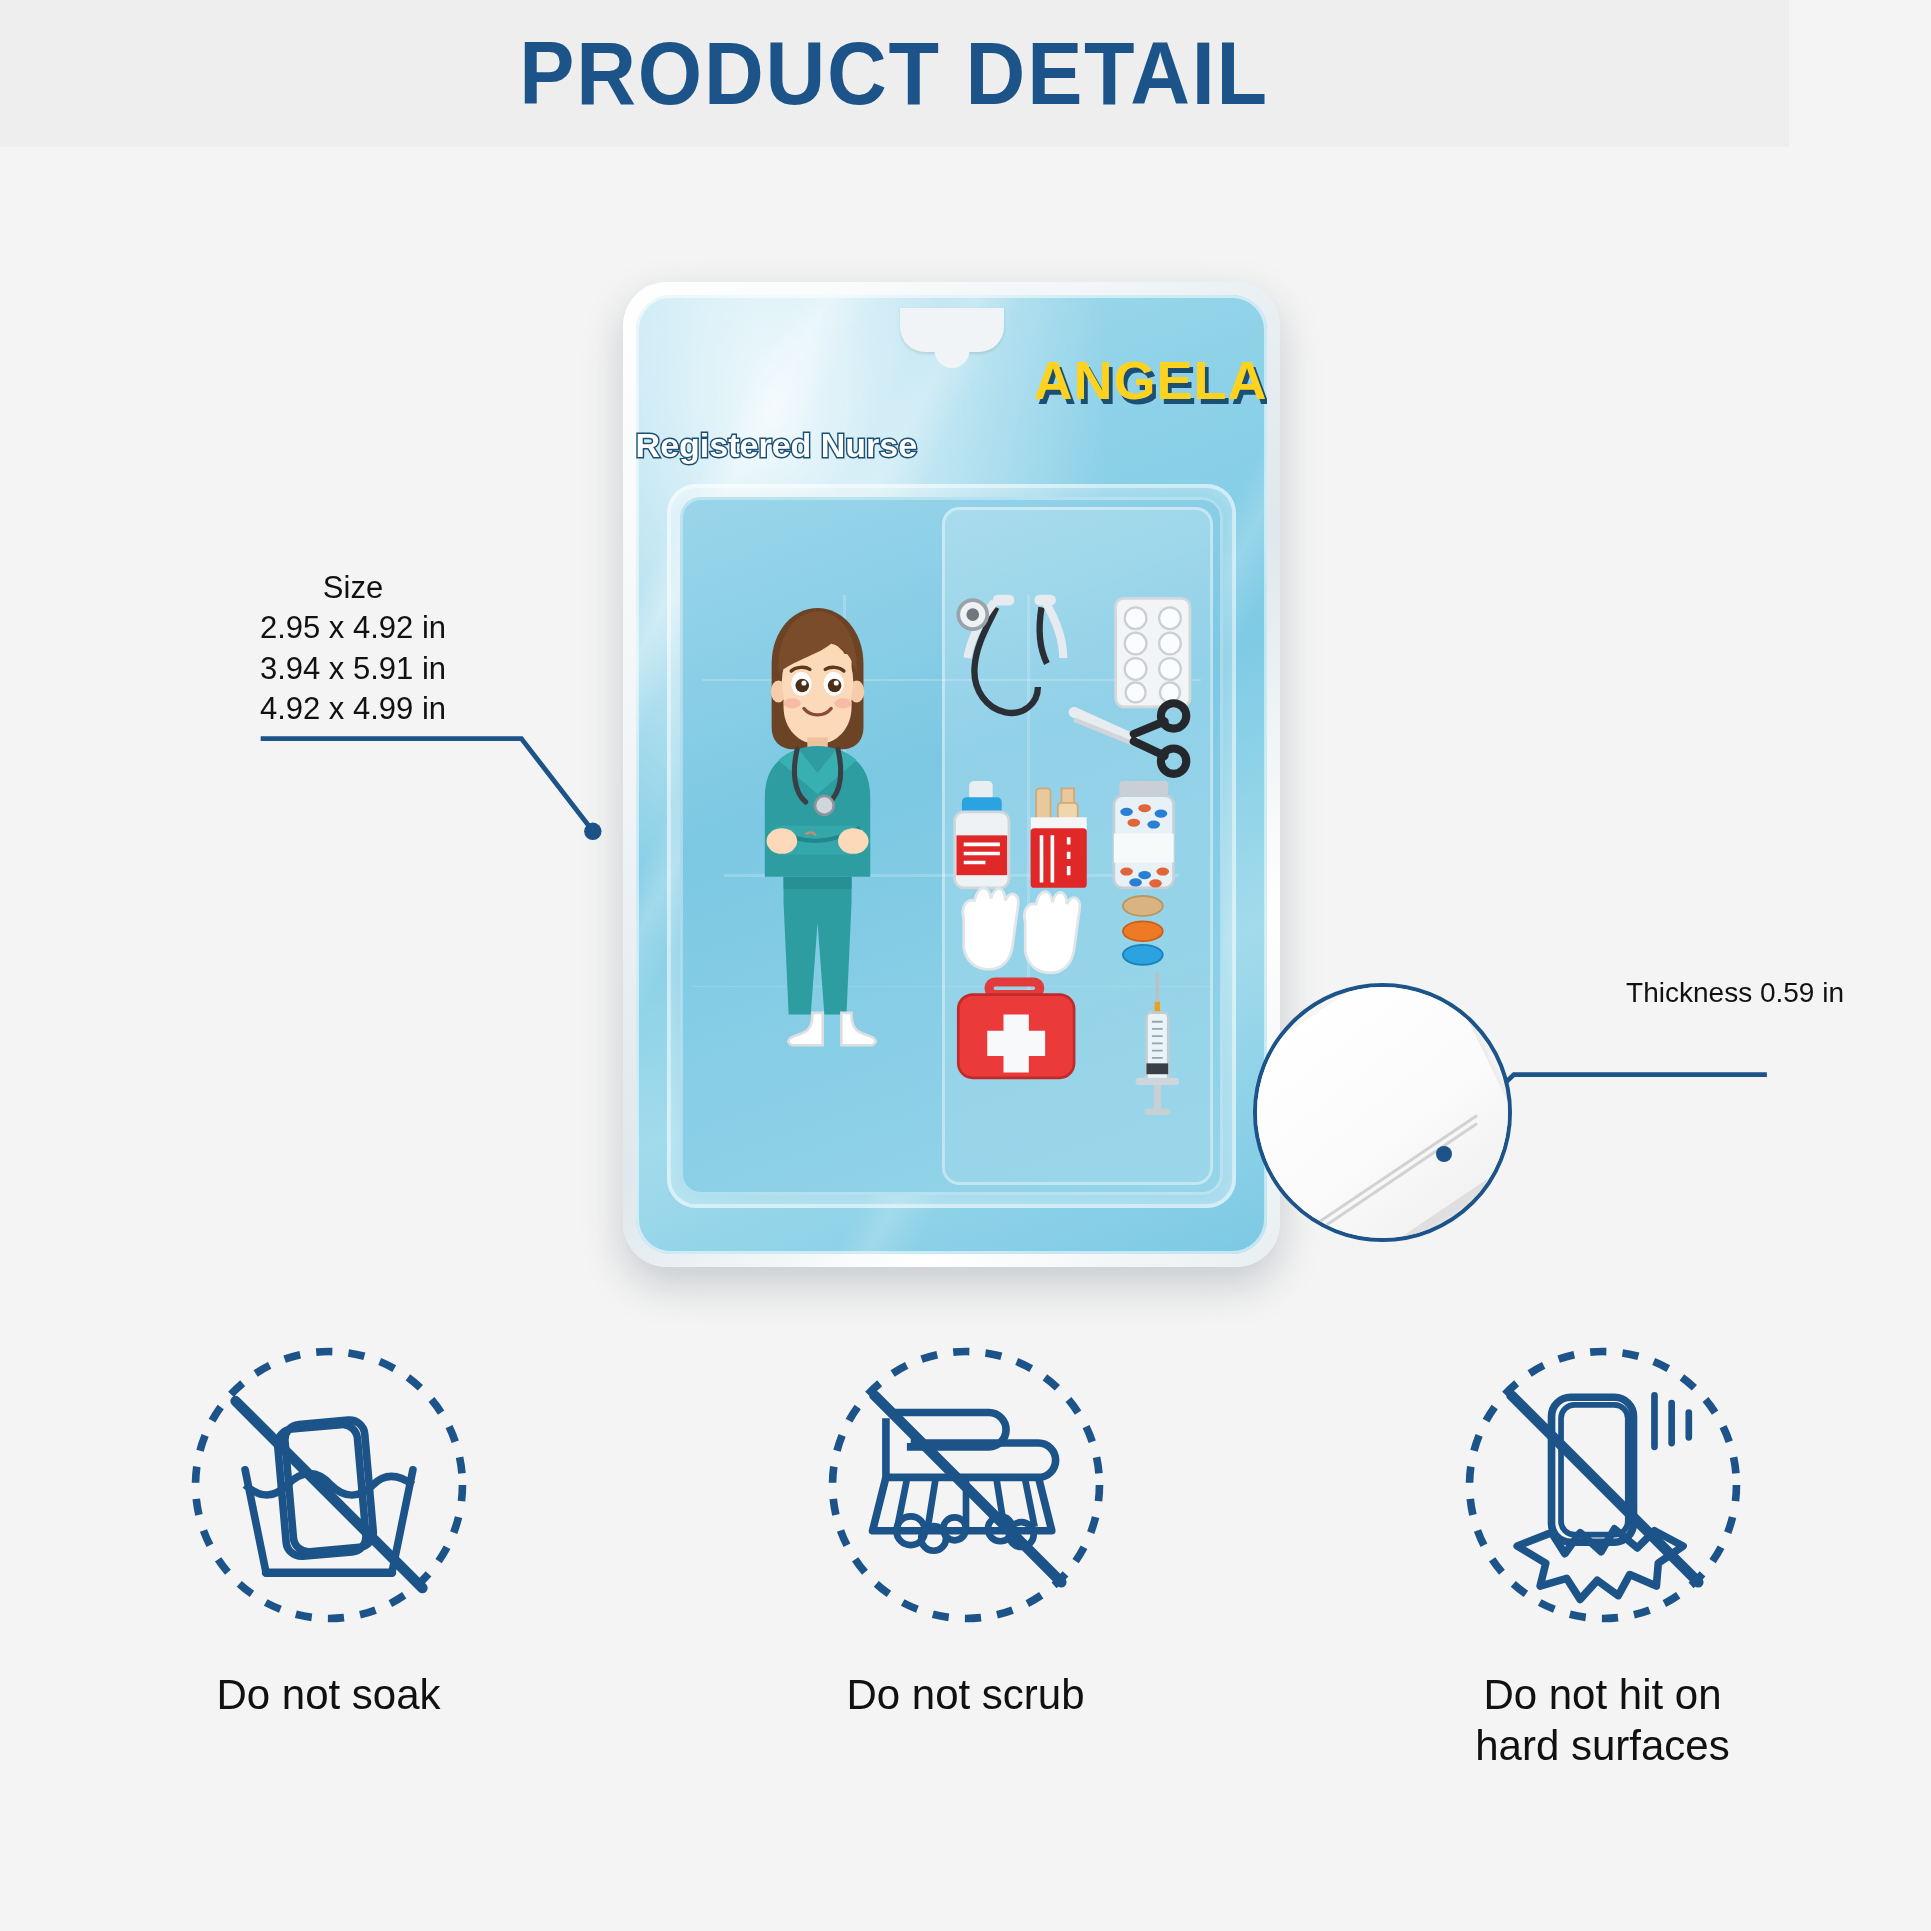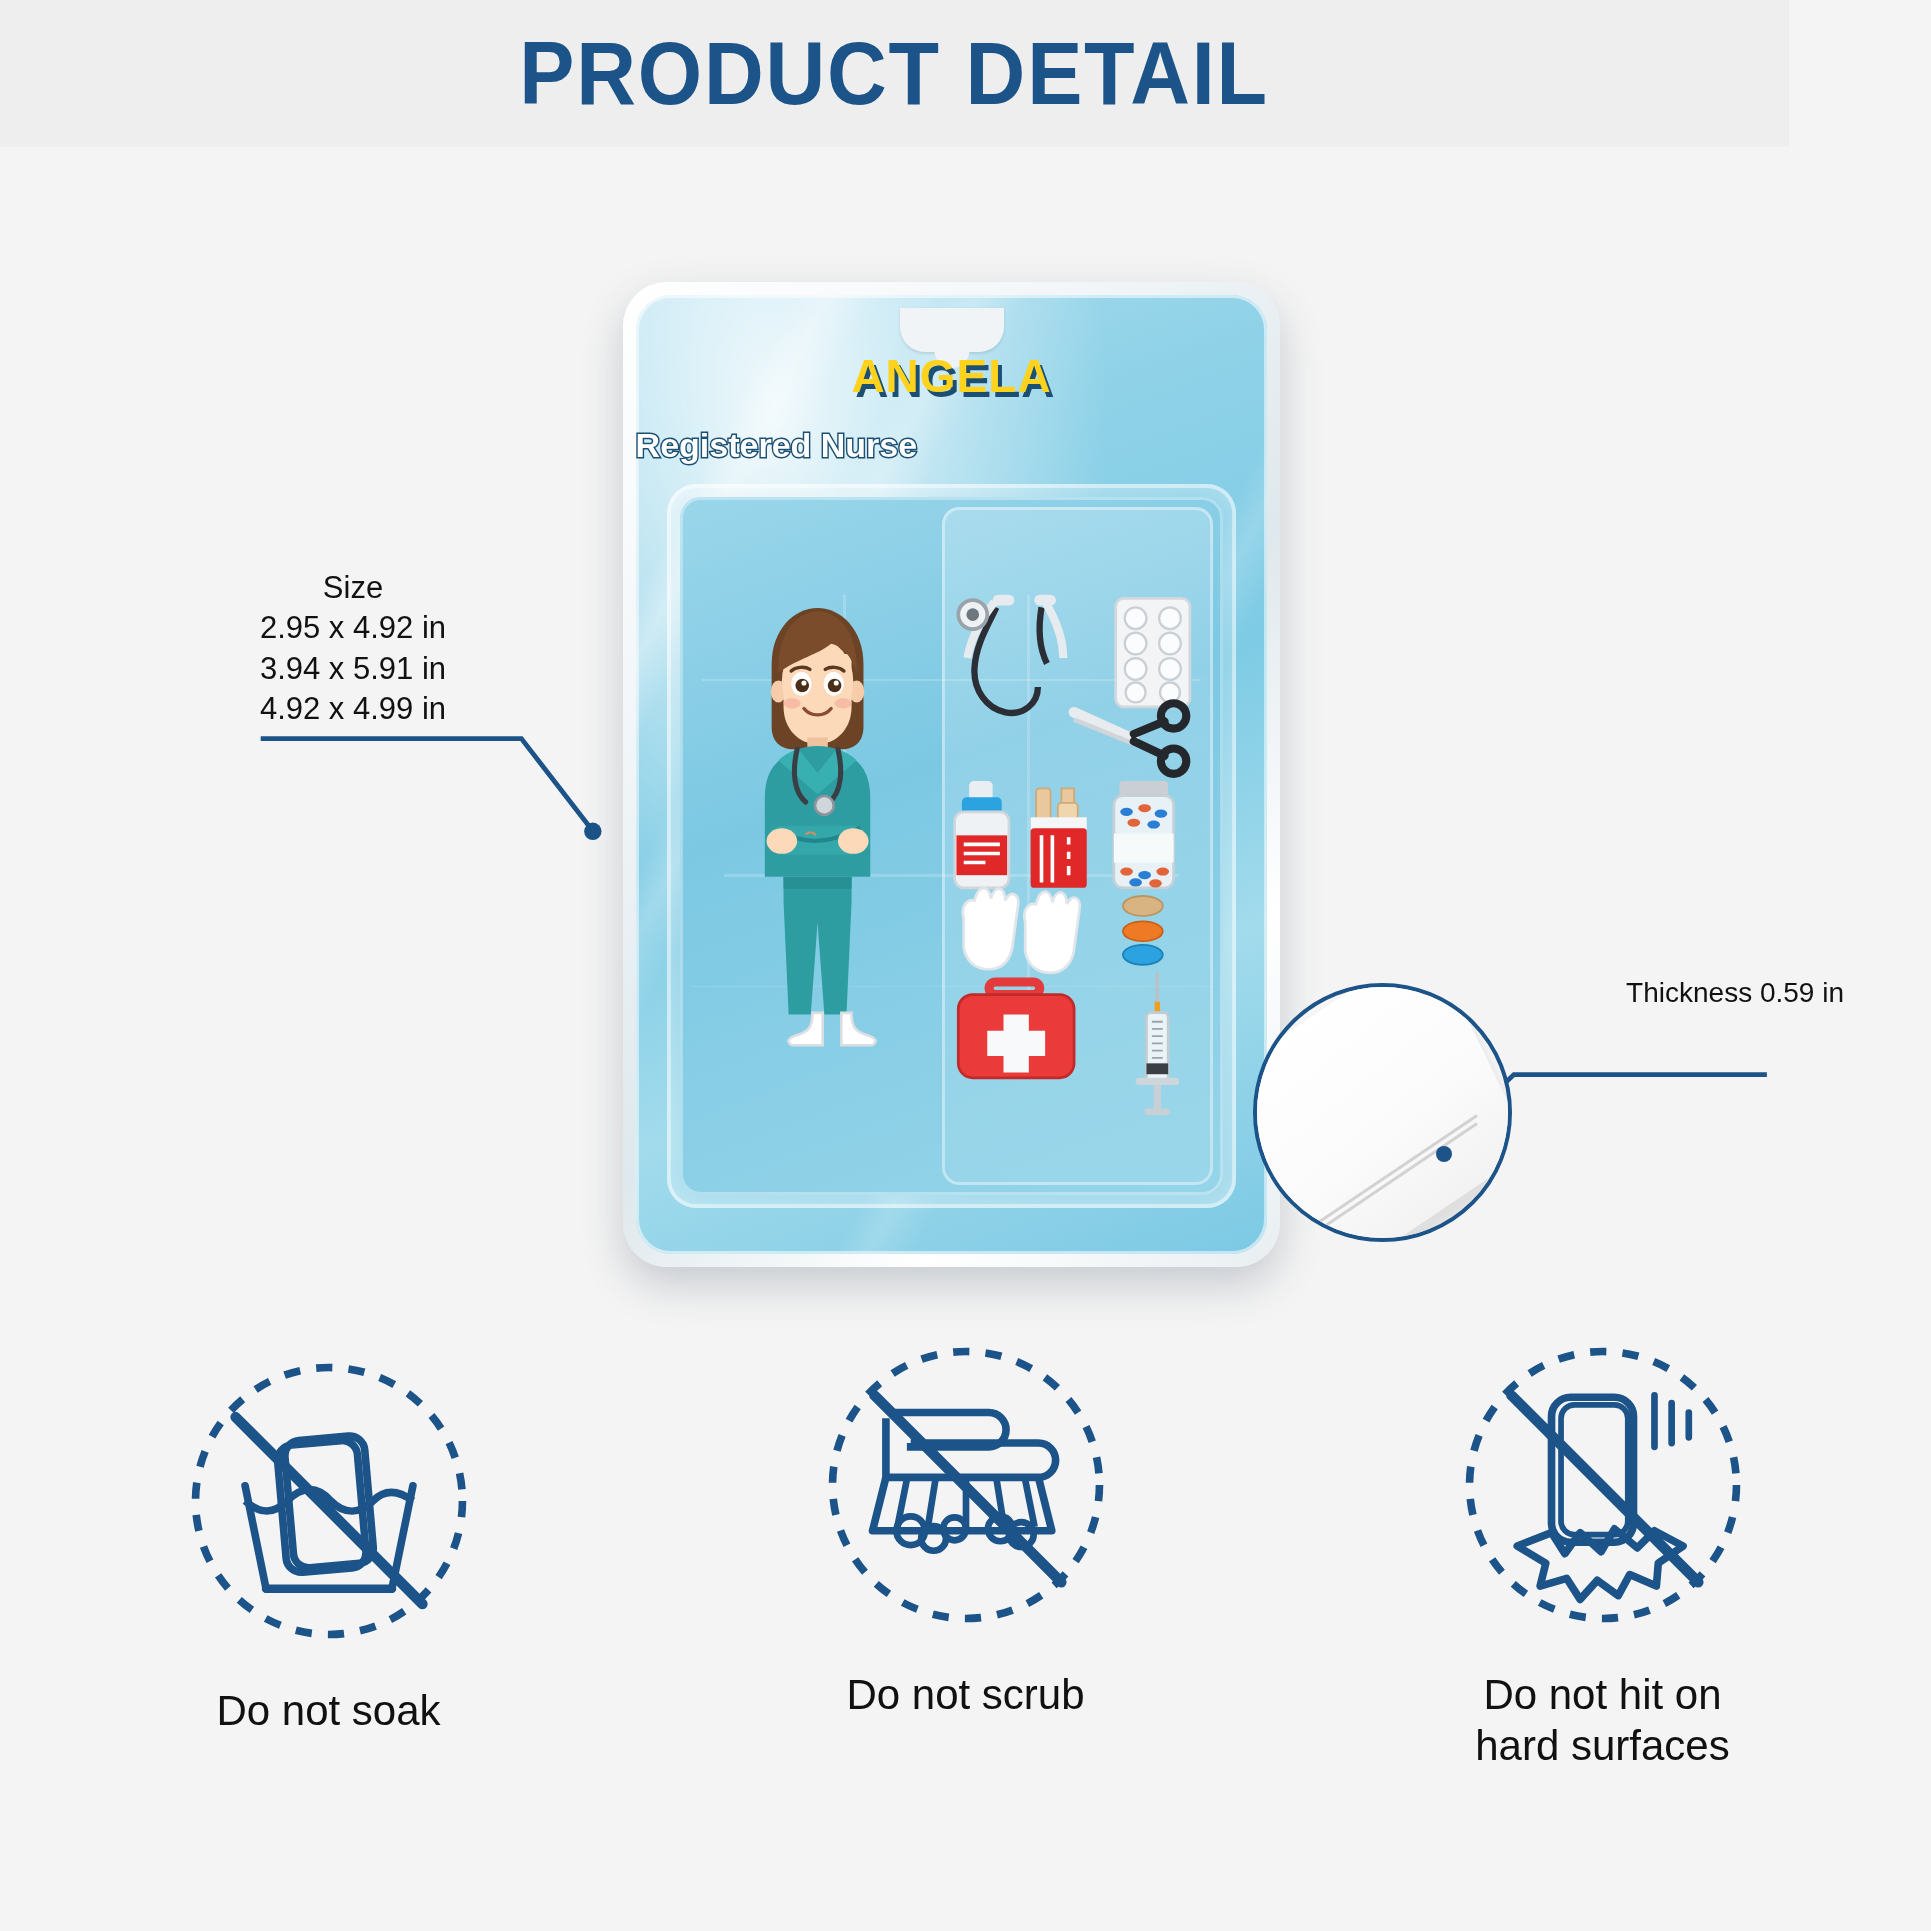--- a/index.html
+++ b/index.html
@@ -73,22 +73,22 @@
   .gloss {
     position: absolute; inset: 0;
     background: linear-gradient(118deg,
       rgba(255,255,255,0) 14%, rgba(255,255,255,.30) 17%, rgba(255,255,255,0) 21%,
       rgba(255,255,255,0) 27%, rgba(255,255,255,.20) 30%, rgba(255,255,255,0) 34%,
       rgba(255,255,255,0) 62%, rgba(255,255,255,.16) 65%, rgba(255,255,255,0) 69%);
     pointer-events: none;
   }
 
   .pkg-name {
-    position: absolute; top: 54px; left: 0; width: 100%; text-align: center;
-    font-size: 46px; font-weight: bold; letter-spacing: 1px;
+    position: absolute; top: 54px; left: 0; width: 100%; text-align: right;
+    font-size: 54px; font-weight: bold; letter-spacing: 1px;
     color: #ffd21e;
     text-shadow: 3.9px 4.8px 0 #1b4f73;
     font-family: "Liberation Sans", sans-serif;
   }
   .pkg-role {
     position: absolute; top: 131px; left: 0; width: 100%; text-align: left;
     font-size: 34px; font-weight: bold; color: #ffffff;
     -webkit-text-stroke: 2.9px #1b4f73; paint-order: stroke fill;
     font-family: "Liberation Sans", sans-serif;
   }
@@ -358,21 +358,21 @@
 
   <div class="thick-circle">
     <div class="edge-slab"></div>
     <div class="edge-line" style="left:17.4px;top:189px;width:222px;height:2.9px;transform:rotate(-34deg);"></div>
     <div class="edge-line" style="left:17.4px;top:197px;width:222px;height:2.9px;transform:rotate(-34deg);"></div>
   </div>
   <div class="thick-dot"></div>
 
   <div class="care-row">
 
-    <div class="care-item" style="left:58px;top:16px;">
+    <div class="care-item" style="left:58px;top:0;">
       <svg class="care-circle" viewBox="0 0 300 300">
         <circle cx="150" cy="150" r="140" fill="none" stroke="#1c5388" stroke-width="8" stroke-dasharray="17 17" stroke-linecap="butt"></circle>
         <path d="M62 134l22 108M238 134l-22 108" fill="none" stroke="#1c5388" stroke-width="8" stroke-linecap="round"></path>
         <path d="M62 150c16 14 30 14 44 0 16-16 32-16 46 0 14 14 30 14 44 0 12-12 26-12 42 0" fill="none" stroke="#1c5388" stroke-width="8" stroke-linejoin="round"></path>
         <path d="M84 242h132" stroke="#1c5388" stroke-width="9" stroke-linecap="round"></path>
         <rect x="108" y="84" width="84" height="134" rx="16" fill="none" stroke="#1c5388" stroke-width="8" transform="rotate(-5 150 150)"></rect>
         <rect x="100" y="88" width="84" height="134" rx="16" fill="none" stroke="#1c5388" stroke-width="8" transform="rotate(-5 150 150)"></rect>
         <path d="M52 62l196 196" stroke="#1c5388" stroke-width="11" stroke-linecap="round"></path>
       </svg>
       <div class="care-label">Do not soak</div>

